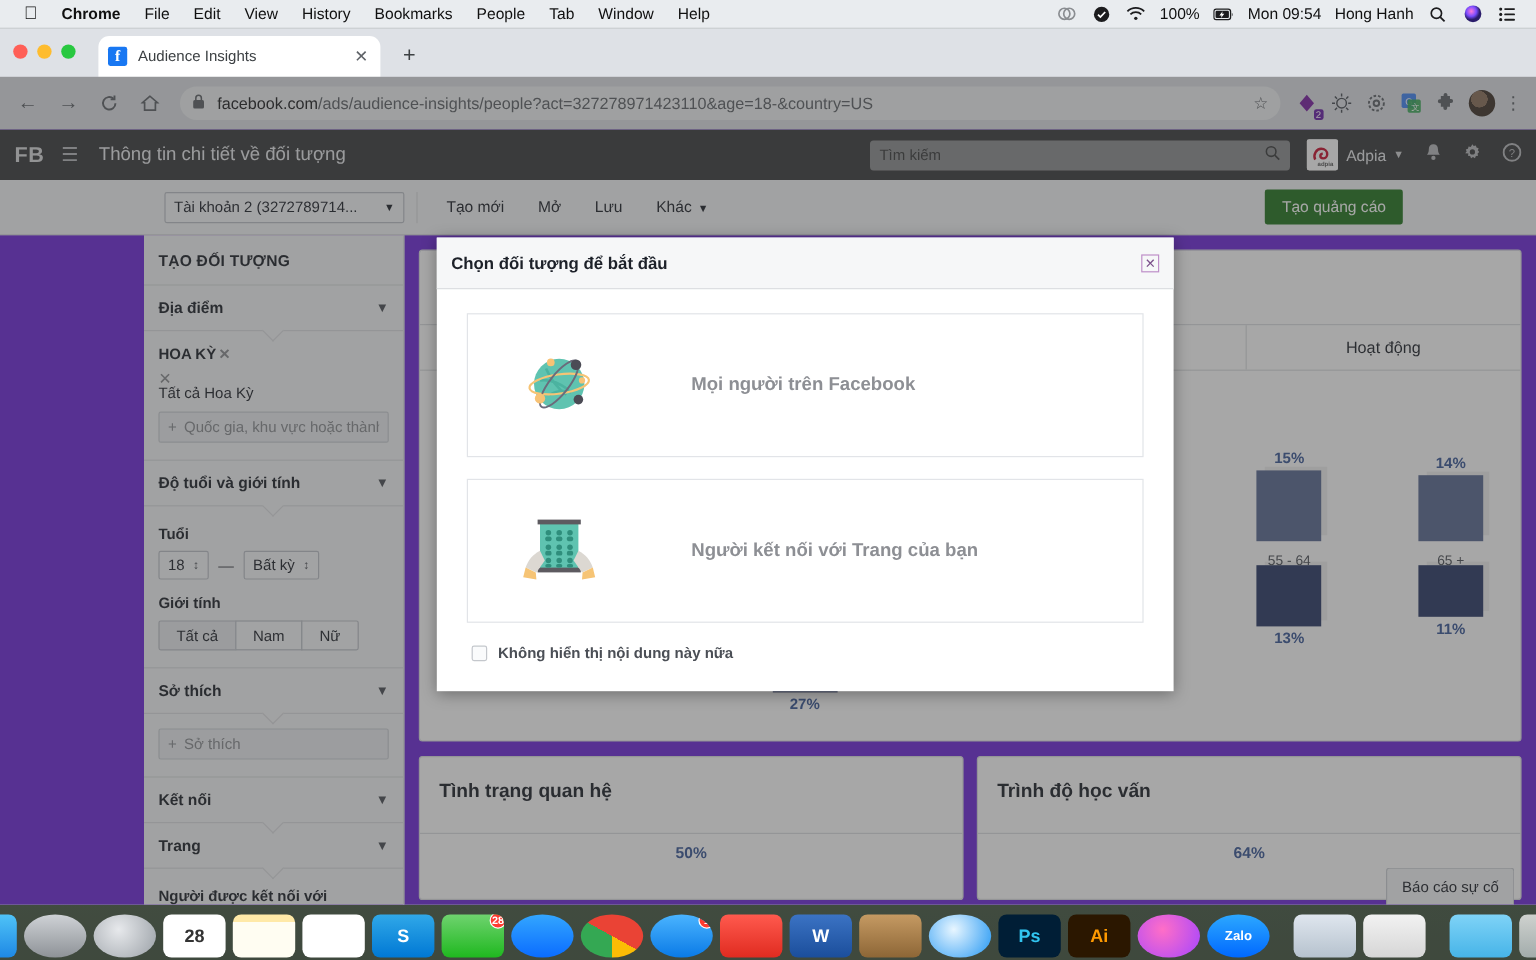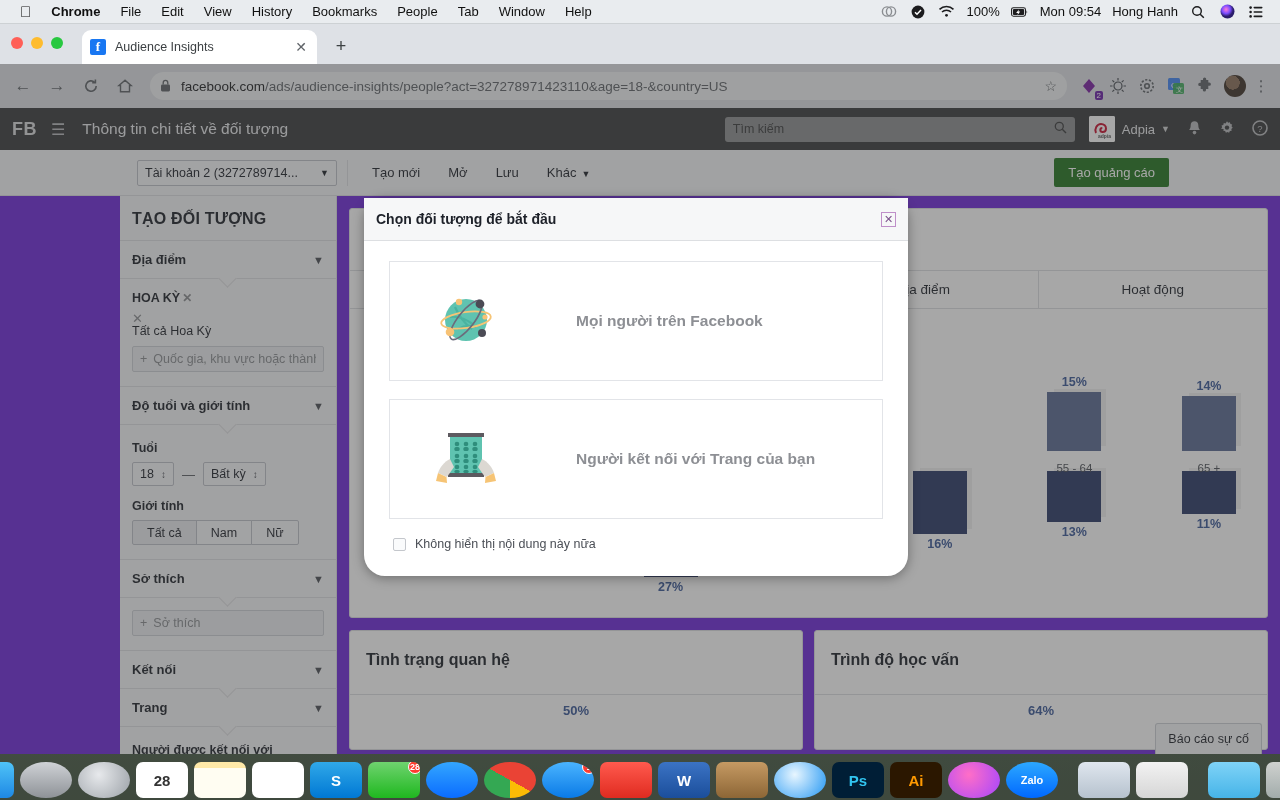--- a/index.html
+++ b/index.html
@@ -143,21 +143,21 @@
     padding: 7px 14px; border-radius: 2px;
   }
 
   #fbbody { display: flex; height: 558px; }
   
   #sidebar {
     width: 217px; margin-left: 120px; background: #f5f6f7;
     border-right: 1px solid #dddfe2; font-size: 13px; color: #1d2129;
     flex: none;
   }
-  .sb-title { padding: 14px 12px 12px; font-weight: bold; font-size: 16px; letter-spacing: .2px;}
+  .sb-title { padding: 14px 12px 12px; font-weight: bold; font-size: 13px; letter-spacing: .2px;}
   .sb-sec {
     border-top: 1px solid #dddfe2; padding: 11px 12px;
     display: flex; align-items: center; font-weight: bold; position: relative;
   }
   .sb-sec .chev { margin-left: auto; color: #4b4f56; font-size: 11px; font-weight: normal;}
   .sb-sec.open:after{
     content:""; position:absolute; left:50%; margin-left:-7px; bottom:-7px;
     width:12px; height:12px; background:#f5f6f7;
     border-right:1px solid #dddfe2; border-bottom:1px solid #dddfe2;
     transform: rotate(45deg); z-index: 2;
@@ -242,44 +242,44 @@
     border-radius: 3px 3px 0 0; padding: 8px 12px;
     font-size: 12.5px; color: #1d2129; z-index: 30;
   }
 
   
   #dimmer {
     position: absolute; left: 0; top: 64px; width: 1280px; height: 690px;
     background: rgba(60,60,60,0.45); z-index: 40;
   }
   #modal {
-    position: absolute; left: 364px; top: 198px; width: 544px; height: 378px;
+    position: absolute; left: 364px; top: 198px; width: 614px; height: 378px;
     background: #fff; z-index: 50;
     box-shadow: 0 2px 12px rgba(0,0,0,0.35);
-    display: flex; flex-direction: column; border-radius: 21px;
+    display: flex; flex-direction: column;
   }
   #modal .mhead {
     height: 43px; background: #f6f7f8; border-bottom: 1px solid #dddfe2;
     display: flex; align-items: center; padding: 0 12px;
   }
   #modal .mhead .mtitle { font-size: 14px; font-weight: bold; color: #1d2129; }
   #modal .mhead .mclose {
     margin-left: auto; width: 15px; height: 15px;
     border: 1px solid #bf8fc9; color: #7a4f8a; font-size: 11px;
     display: flex; align-items: center; justify-content: center;
   }
   #modal .mbody { padding: 20px 25px 0; }
   .optcard {
     border: 1px solid #e2e4e8; height: 120px; display: flex; align-items: center;
     padding-left: 38px; margin-bottom: 18px;
   }
   .optcard .label { font-size: 15.5px; color: #8d8f94; font-weight: bold; margin-left: 72px;}
   .chkrow { display: flex; align-items: center; gap: 9px; padding-left: 4px; }
   .chkbox { width: 13px; height: 13px; border: 1px solid #c4c7cc; background: #fafbfc; border-radius: 2px;}
-  .chkrow .clabel { font-size: 12.5px; color: #4b4f56; font-weight: normal;}
+  .chkrow .clabel { font-size: 12.5px; color: #4b4f56; font-weight: bold;}
 
   
   #dock {
     position: absolute; left: 0; bottom: 0; width: 1280px; height: 46px;
     background: rgba(150,160,150,0.30);
     display: flex; align-items: flex-end; justify-content: center; gap: 6px;
     padding-bottom: 2px; z-index: 70;
   }
   .dockicon {
     width: 52px; height: 36px; border-radius: 7px; position: relative;

